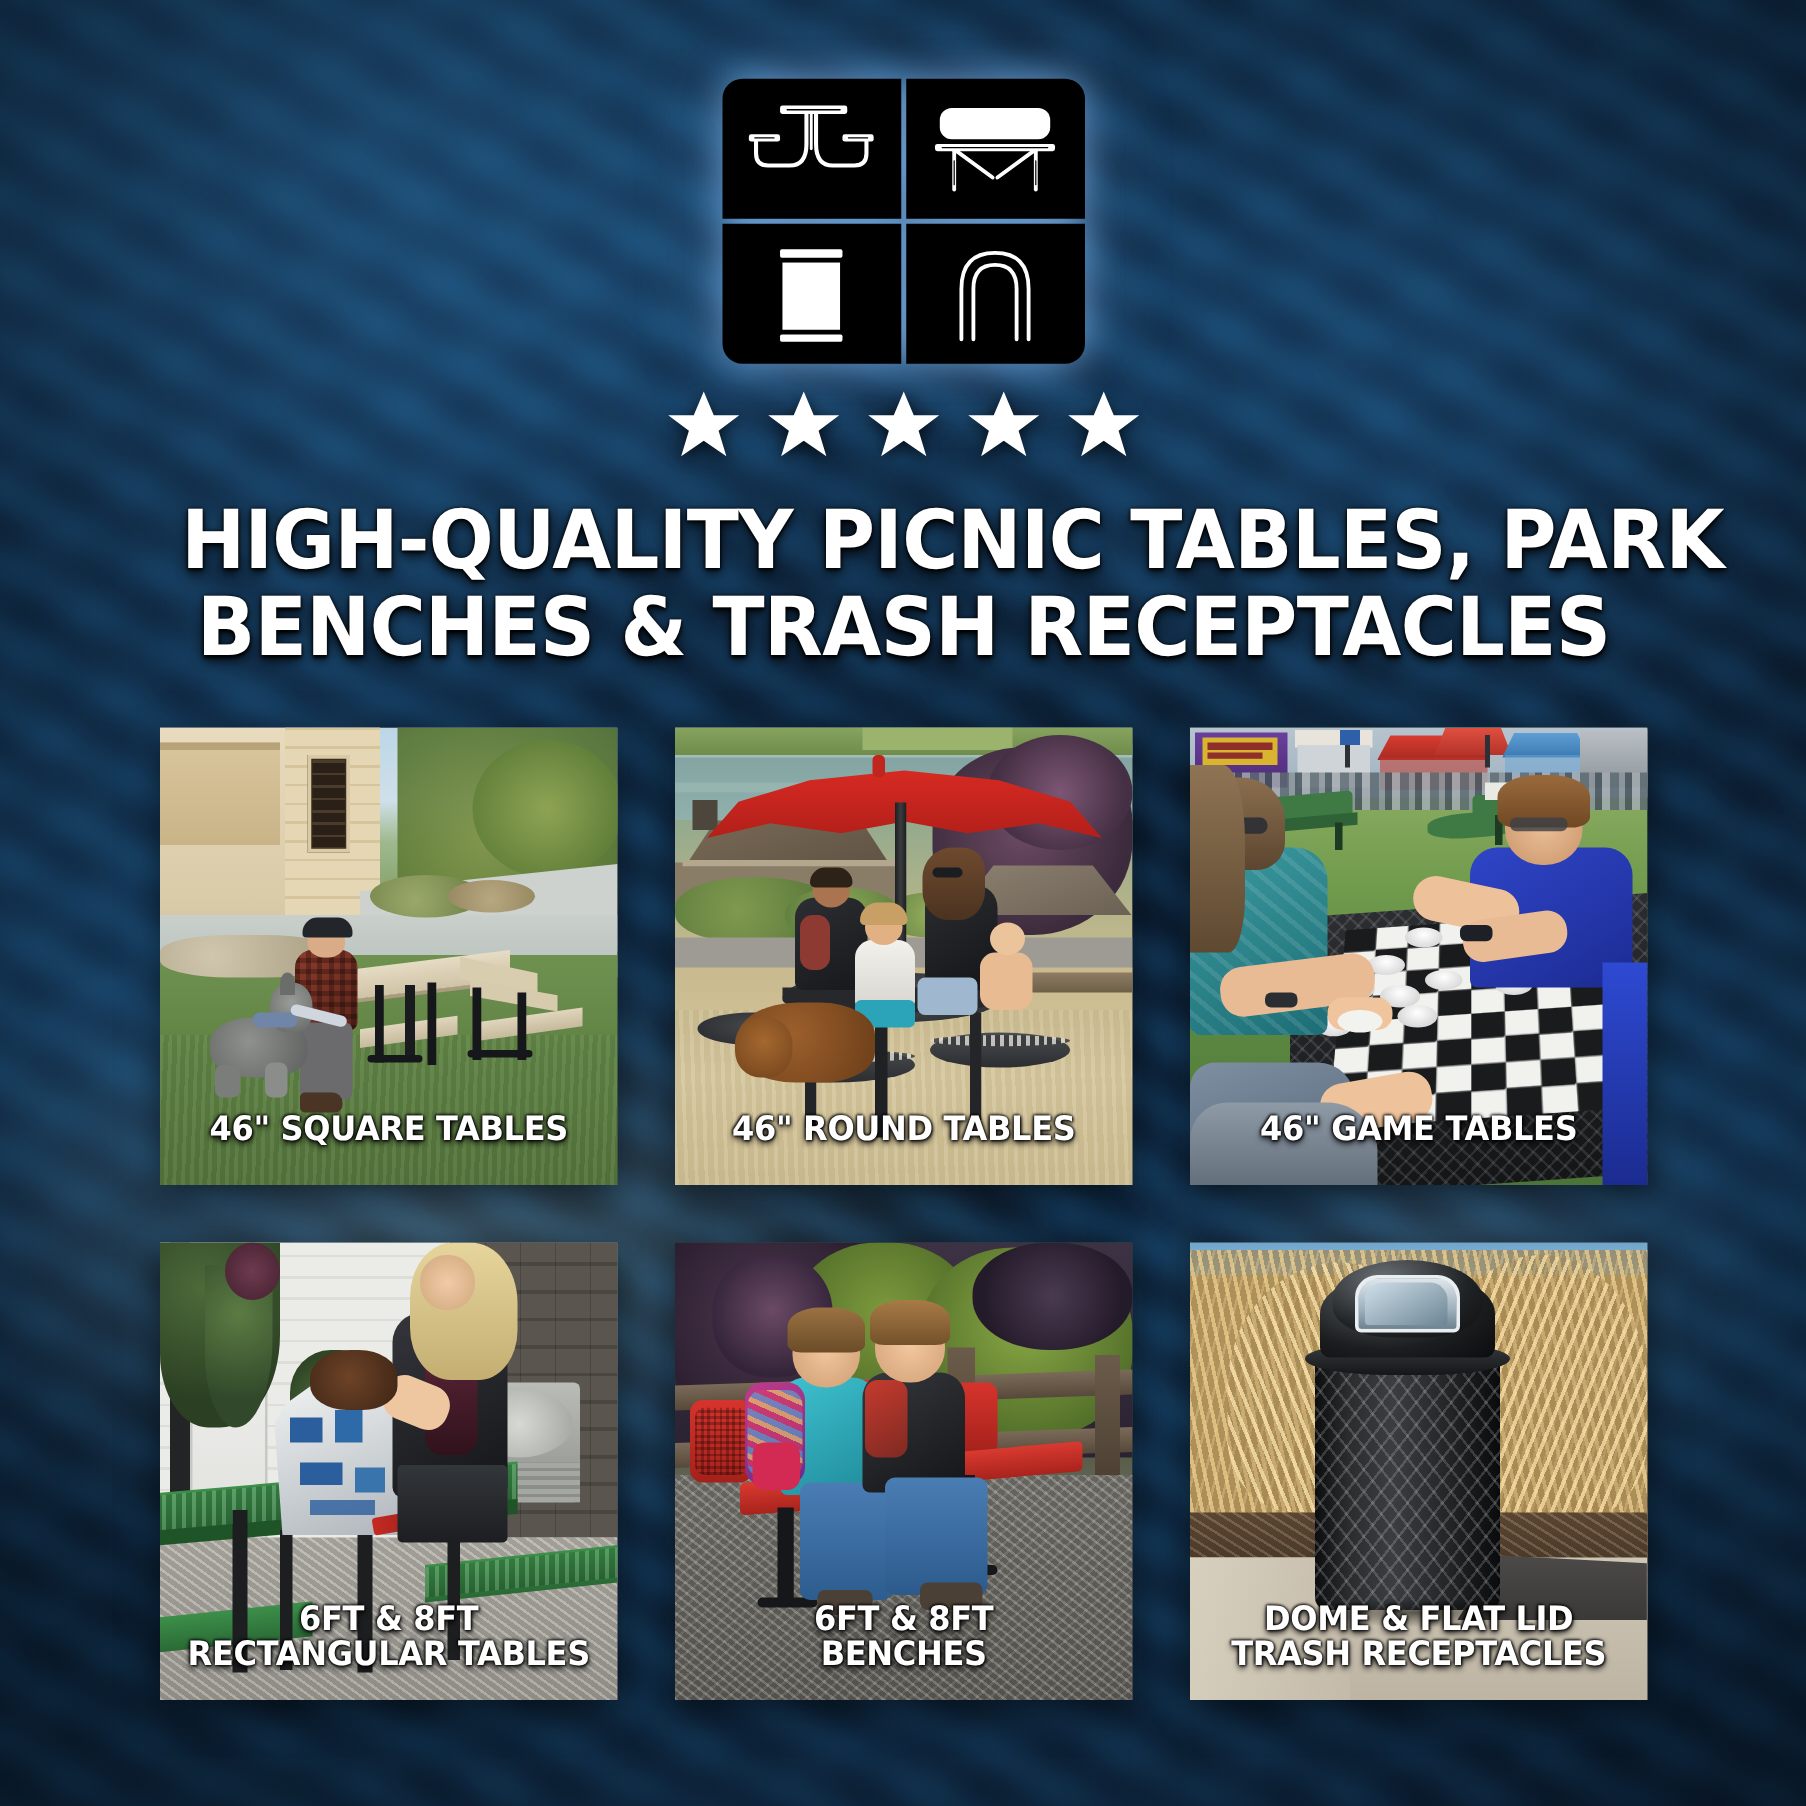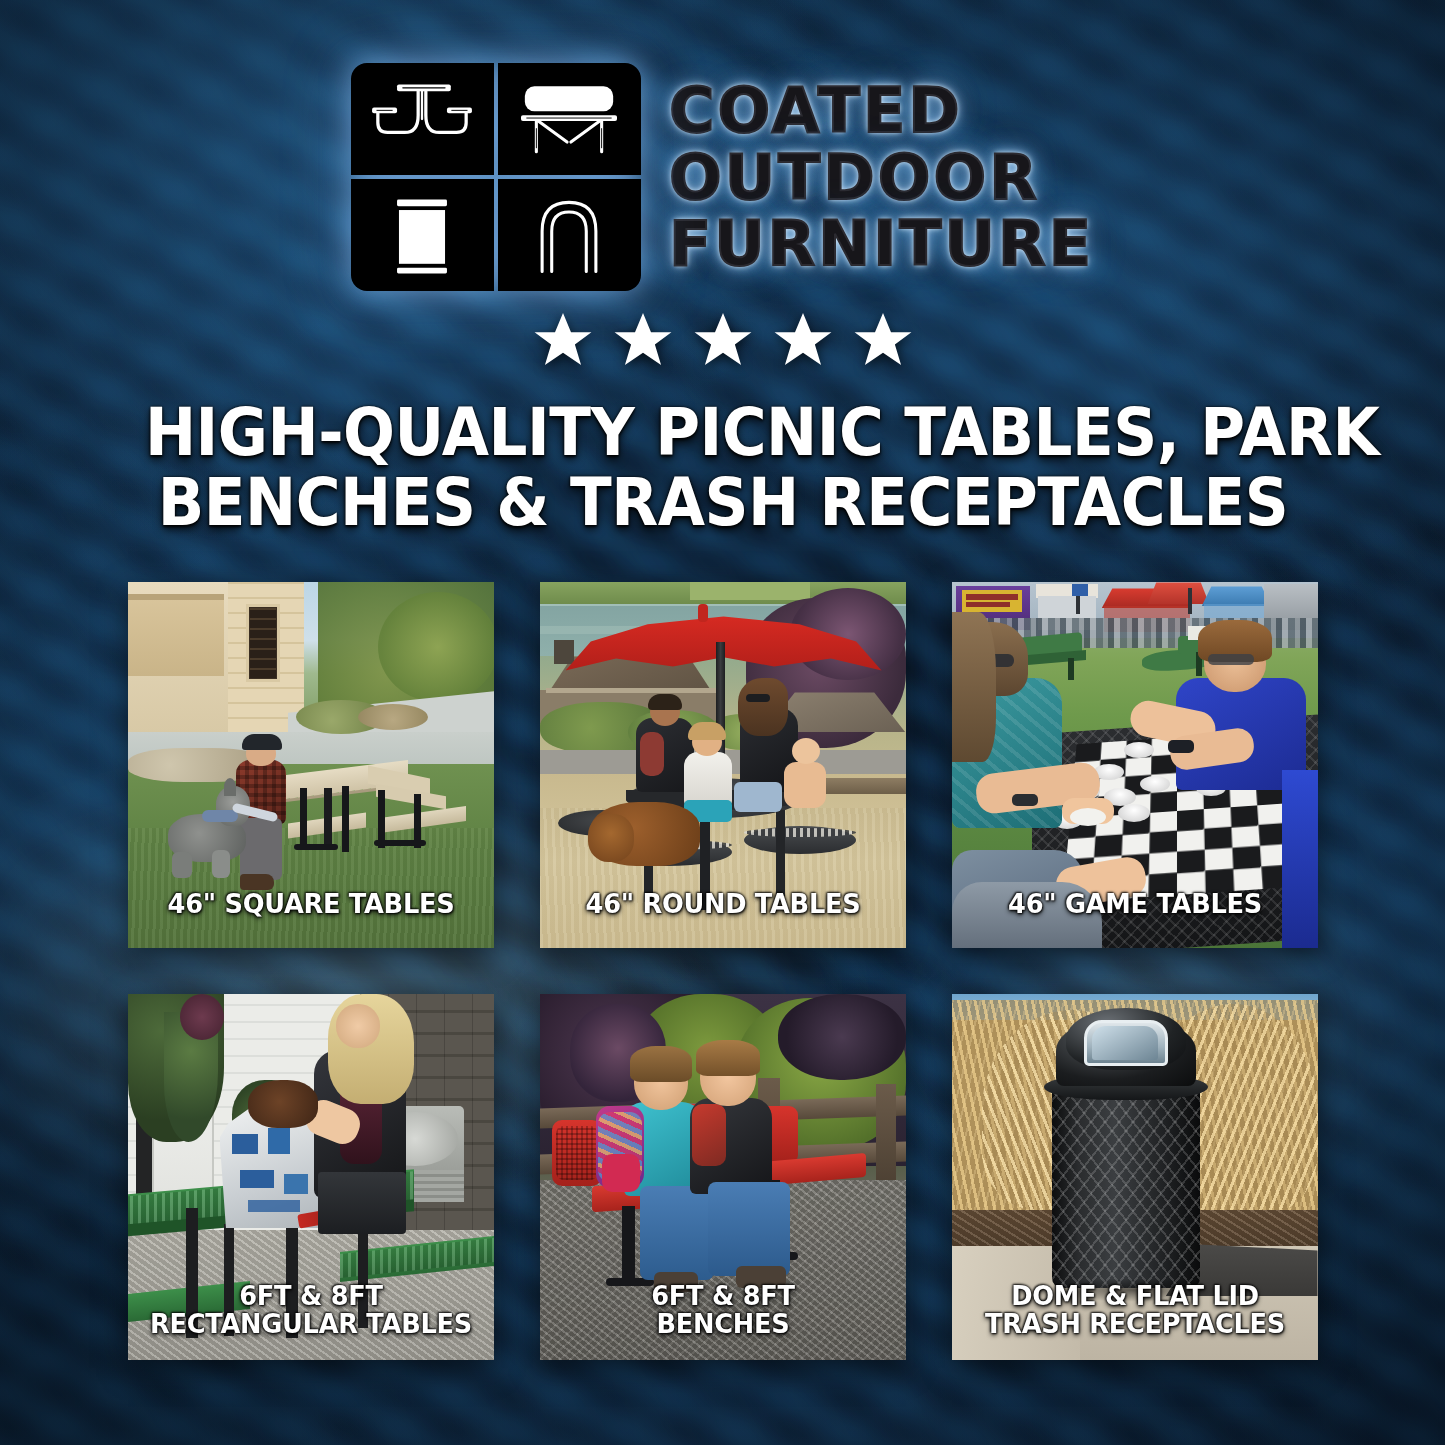--- a/index.html
+++ b/index.html
@@ -283,25 +283,20 @@
 
         <div class="logo-cell br">
           <svg viewBox="0 0 120 100" width="116" height="96" fill="none" stroke="#ffffff" stroke-width="3.2" stroke-linecap="round">
             <path d="M32 88 L32 46 Q32 16 60 16 Q88 16 88 46 L88 88"></path>
             <path d="M42 88 L42 46 Q42 26 60 26 Q78 26 78 46 L78 88"></path>
           </svg>
         </div>
 
       </div>
 
-      <div class="brand-text">
-        <span class="brand-line">COATED</span>
-        <span class="brand-line">OUTDOOR</span>
-        <span class="brand-line">FURNITURE</span>
-      </div>
 
     </div>
 
     <div class="stars">
       <svg class="star" viewBox="0 0 24 24">
           <polygon fill="#fff" points="12,1.2 15.1,8.6 23,8.6 16.6,13.4 19,21.3 12,16.5 5,21.3 7.4,13.4 1,8.6 8.9,8.6"></polygon>
         </svg>
       <svg class="star" viewBox="0 0 24 24">
           <polygon fill="#fff" points="12,1.2 15.1,8.6 23,8.6 16.6,13.4 19,21.3 12,16.5 5,21.3 7.4,13.4 1,8.6 8.9,8.6"></polygon>
         </svg>

